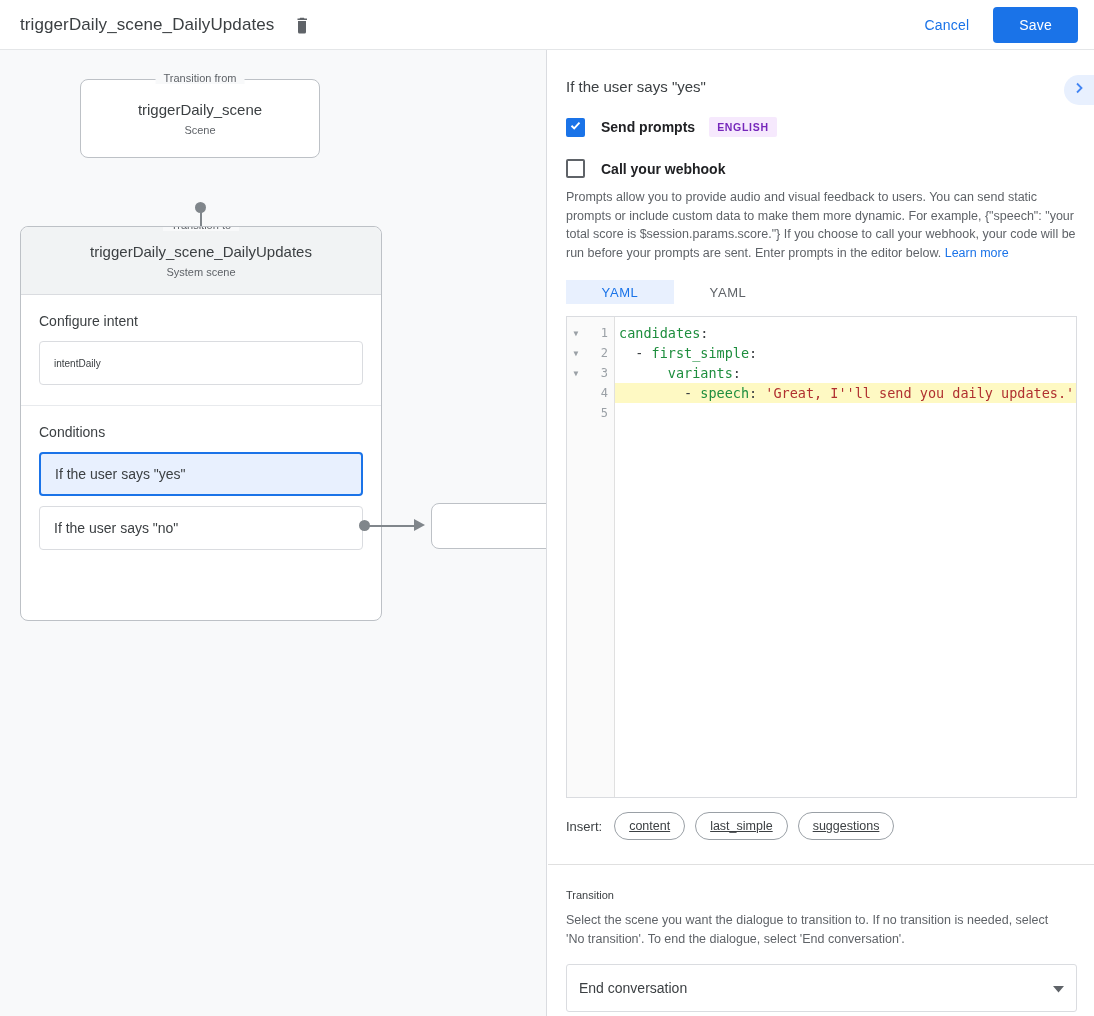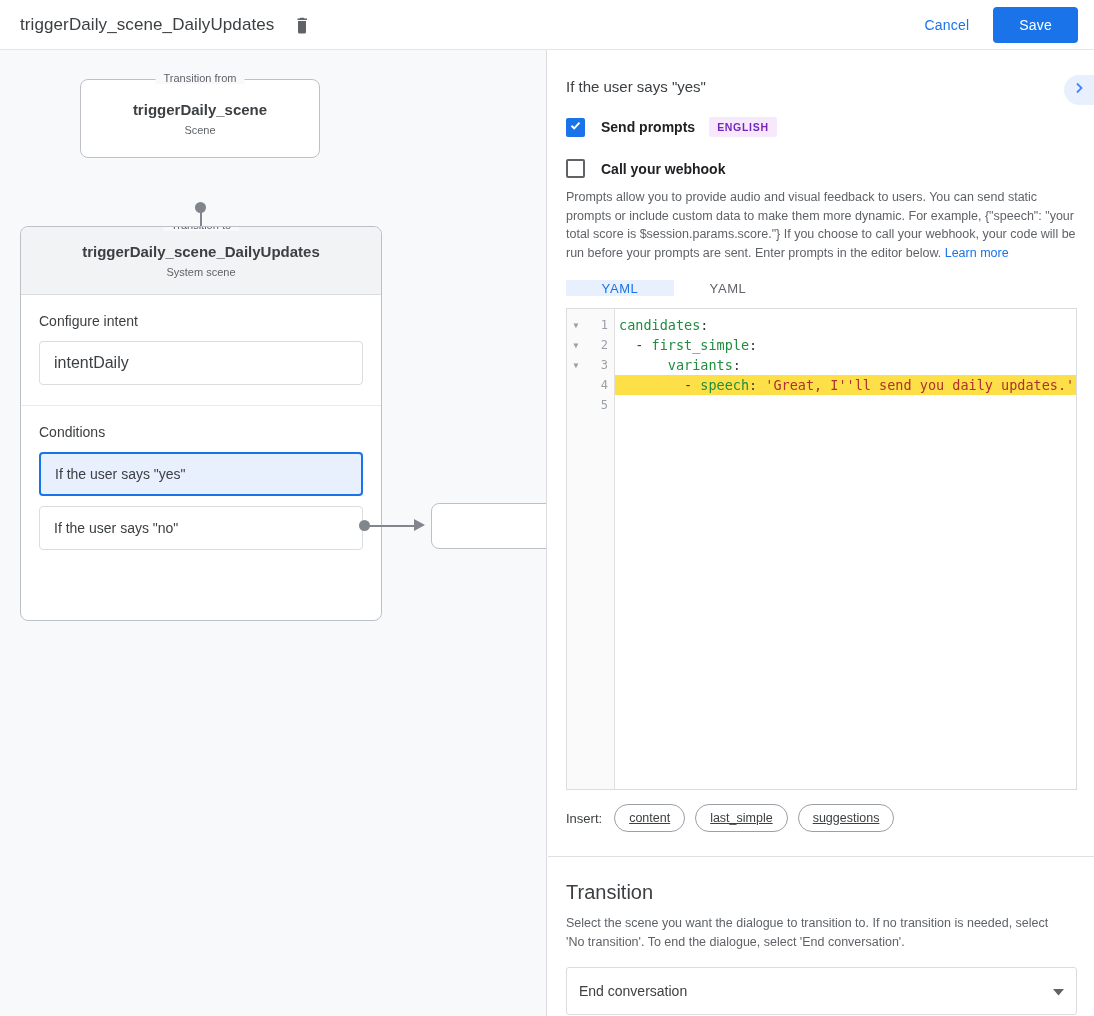--- a/index.html
+++ b/index.html
@@ -56,21 +56,21 @@
     background: #f8f9fa; padding: 0 8px; font-size: 11px; color: #5f6368;
     white-space: nowrap;
   }
 
   
   .node-from {
     left: 80px; top: 29px; width: 240px; height: 79px;
     display: flex; flex-direction: column; align-items: center;
     justify-content: center;
   }
-  .node-title { font-size: 15px; color: #3c4043; font-weight: bold; }
+  .node-title { font-size: 15px; color: #3c4043; }
   .node-sub { font-size: 11px; color: #5f6368; margin-top: 6px; }
 
   
   .conn-dot {
     position: absolute; left: 195px; top: 152px;
     width: 11px; height: 11px; border-radius: 50%; background: #80868b;
   }
   .conn-line {
     position: absolute; left: 200px; top: 158px; width: 1.5px; height: 47px;
     background: #80868b;
@@ -91,21 +91,21 @@
     height: 68px; background: #f1f3f4; border-bottom: 1px solid #dadce0;
     display: flex; flex-direction: column; align-items: center;
     justify-content: center; border-radius: 7px 7px 0 0;
   }
   .section-block { padding: 18px 18px 20px 18px; }
   .section-block.divided { border-top: 1px solid #e8eaed; }
   .section-label { font-size: 14px; color: #3c4043; margin-bottom: 12px; }
   .intent-box {
     height: 44px; border: 1px solid #dadce0; border-radius: 4px;
     display: flex; align-items: center; padding: 0 14px;
-    font-size: 16px; color: #3c4043; background: #ffffff;
+    font-size: 10px; color: #3c4043; background: #ffffff;
   }
   .cond-item {
     height: 44px; border: 1px solid #dadce0; border-radius: 4px;
     display: flex; align-items: center; padding: 0 14px;
     font-size: 14px; color: #3c4043; background: #ffffff;
     margin-bottom: 10px; cursor: pointer;
   }
   .cond-item.selected {
     border: 2px solid #1a73e8; background: #e8f0fe;
   }
@@ -169,21 +169,21 @@
   }
   .desc {
     margin-top: 10px; font-size: 12.5px; color: #5f6368; line-height: 1.48;
     max-width: 520px;
   }
   .link { color: #1a73e8; cursor: pointer; }
 
   
   .tabs { display: flex; margin-top: 18px; }
   .tab {
-    width: 108px; height: 16px; display: flex; align-items: center;
+    width: 108px; height: 24px; display: flex; align-items: center;
     justify-content: center; font-size: 13px; color: #5f6368;
     cursor: pointer; letter-spacing: .6px;
   }
   .tab.active { background: #e8f0fe; color: #1a73e8; }
 
   
   .editor {
     margin-top: 12px; width: 511px; height: 482px;
     border: 1px solid #dadce0; background: #ffffff; display: flex;
     overflow: hidden;
@@ -199,42 +199,42 @@
   .fold {
     width: 18px; text-align: center; font-size: 8px; color: #9aa0a6;
   }
   .gnum { flex: 1; text-align: right; padding-right: 6px; }
   .code {
     flex: 1; padding-top: 6px; overflow: hidden;
     font-family: "DejaVu Sans Mono", monospace; font-size: 13.5px;
     white-space: pre;
   }
   .cline { height: 20px; line-height: 20px; padding-left: 4px; }
-  .cline.hl { background: #fde047; }
+  .cline.hl { background: #fef9c3; }
   .tok-key { color: #1e8e3e; }
   .tok-str { color: #b03030; }
   .tok-p { color: #3c4043; }
 
   
   .insert-row {
     display: flex; align-items: center; margin-top: 14px; gap: 10px;
   }
   .insert-label { font-size: 13px; color: #3c4043; margin-right: 2px; }
   .chip {
     border: 1px solid #9aa0a6; border-radius: 14px; height: 28px;
     display: flex; align-items: center; padding: 0 14px;
     font-size: 12.5px; color: #3c4043; background: #ffffff; cursor: pointer; text-decoration: underline;
   }
 
   .divider-h {
     margin-top: 24px; height: 1px; background: #e0e0e0; width: 546px;
     margin-left: -18px;
   }
 
-  .trans-title { font-size: 20px; color: #3c4043; margin-top: 24px; }
+  .trans-title { font-size: 11px; color: #3c4043; margin-top: 24px; }
   .trans-desc {
     margin-top: 10px; font-size: 12.5px; color: #5f6368; line-height: 1.48;
     max-width: 500px;
   }
   .select-box {
     margin-top: 16px; width: 511px; height: 48px; border: 1px solid #dadce0;
     border-radius: 3px; display: flex; align-items: center;
     padding: 0 12px; font-size: 14px; color: #3c4043; cursor: pointer;
     background: #ffffff;
   }

